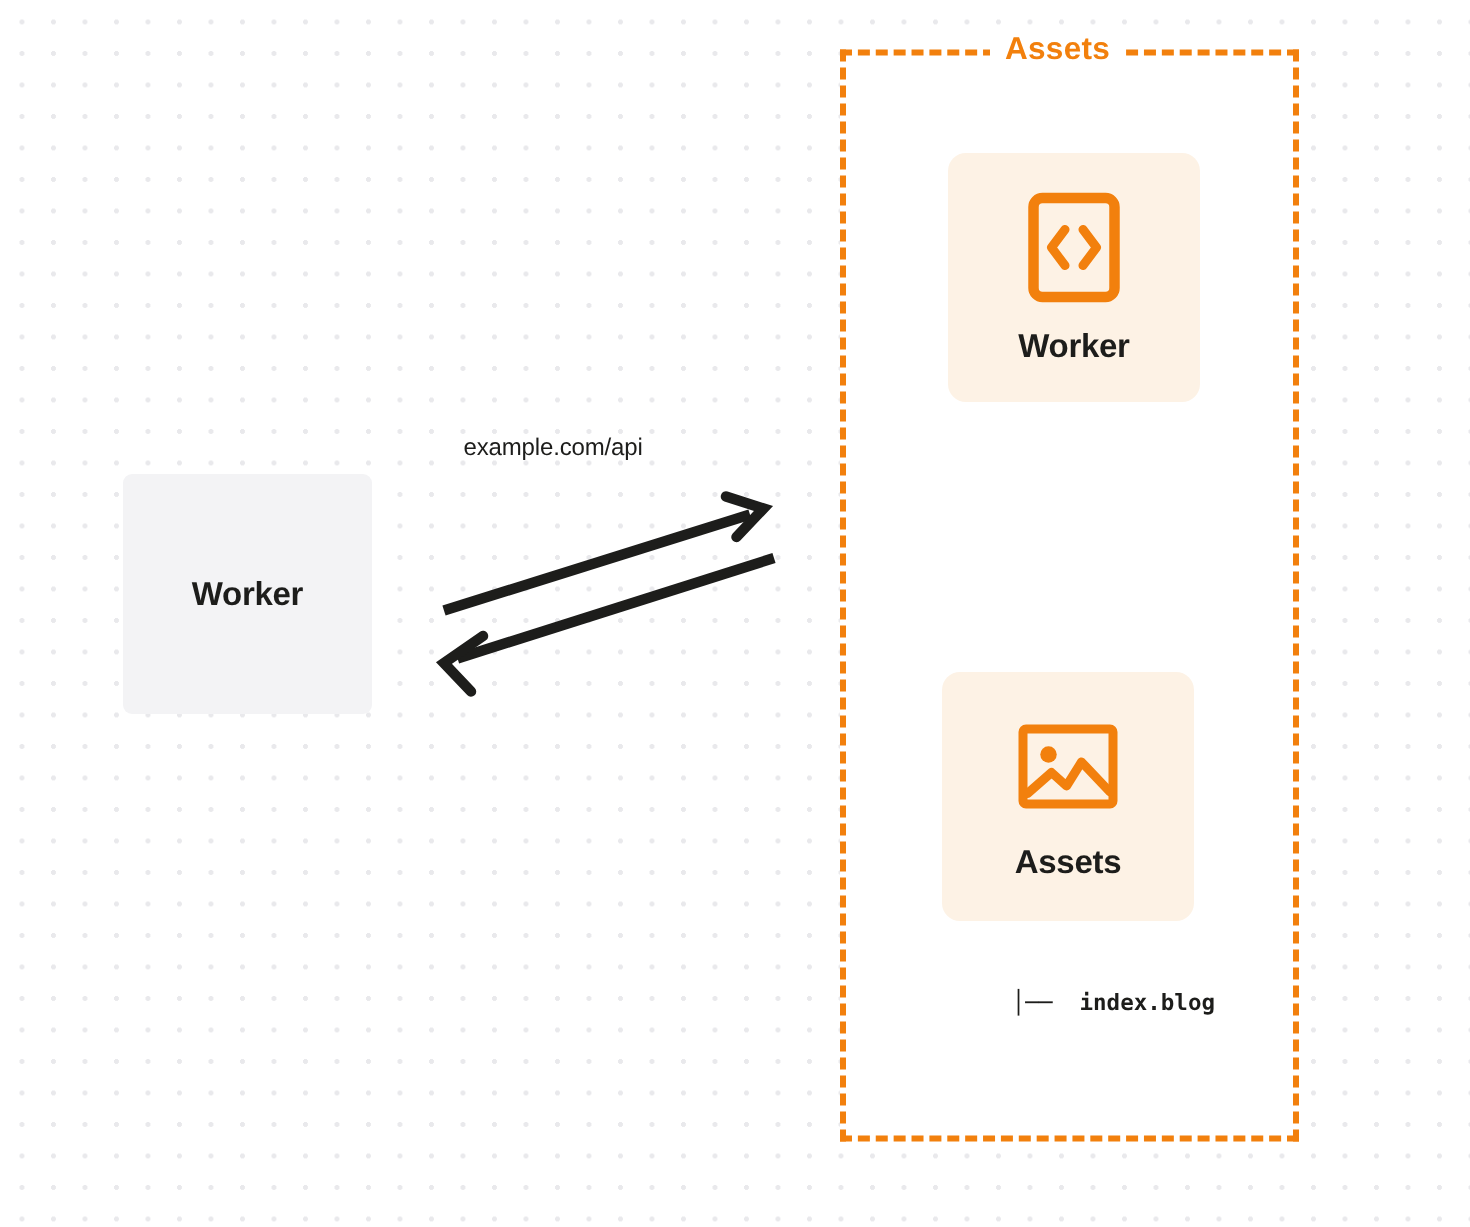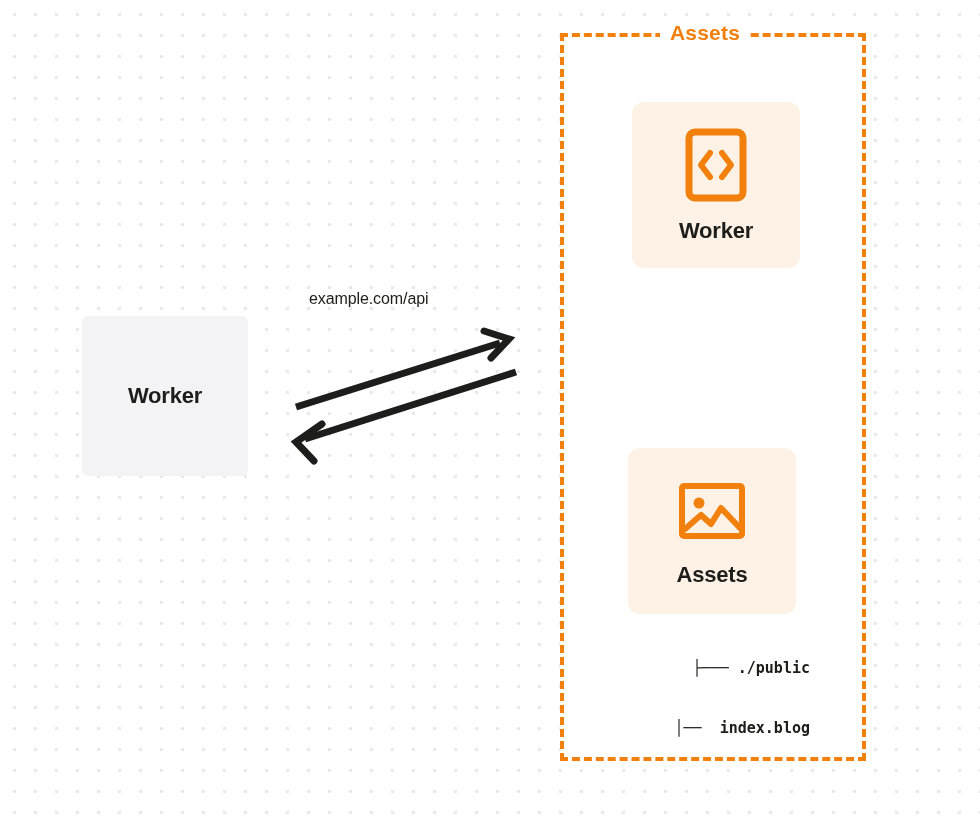--- a/index.html
+++ b/index.html
@@ -177,21 +177,20 @@
       <svg width="68" height="58" viewBox="0 0 68 58" xmlns="http://www.w3.org/2000/svg">
         <rect x="4" y="4" width="60" height="50" rx="2" ry="2" fill="none" stroke="#f2800d" stroke-width="6"></rect>
         <circle cx="21" cy="21" r="5.5" fill="#f2800d"></circle>
         <polyline points="7,47 23,33 33,42 43,26 62,46" fill="none" stroke="#f2800d" stroke-width="6" stroke-linecap="round" stroke-linejoin="round"></polyline>
       </svg>
     </span>
     <span class="card-label">Assets</span>
   </div>
 
   <div class="file-tree">
-    <span class="tree-row">├─── ./public</span>
     <span class="tree-row">│──  index.blog</span>
     
   </div>
 
   <div class="project-label">Assets</div>
 
   <div class="client-box">
     <span class="client-label">Worker</span>
   </div>
 

